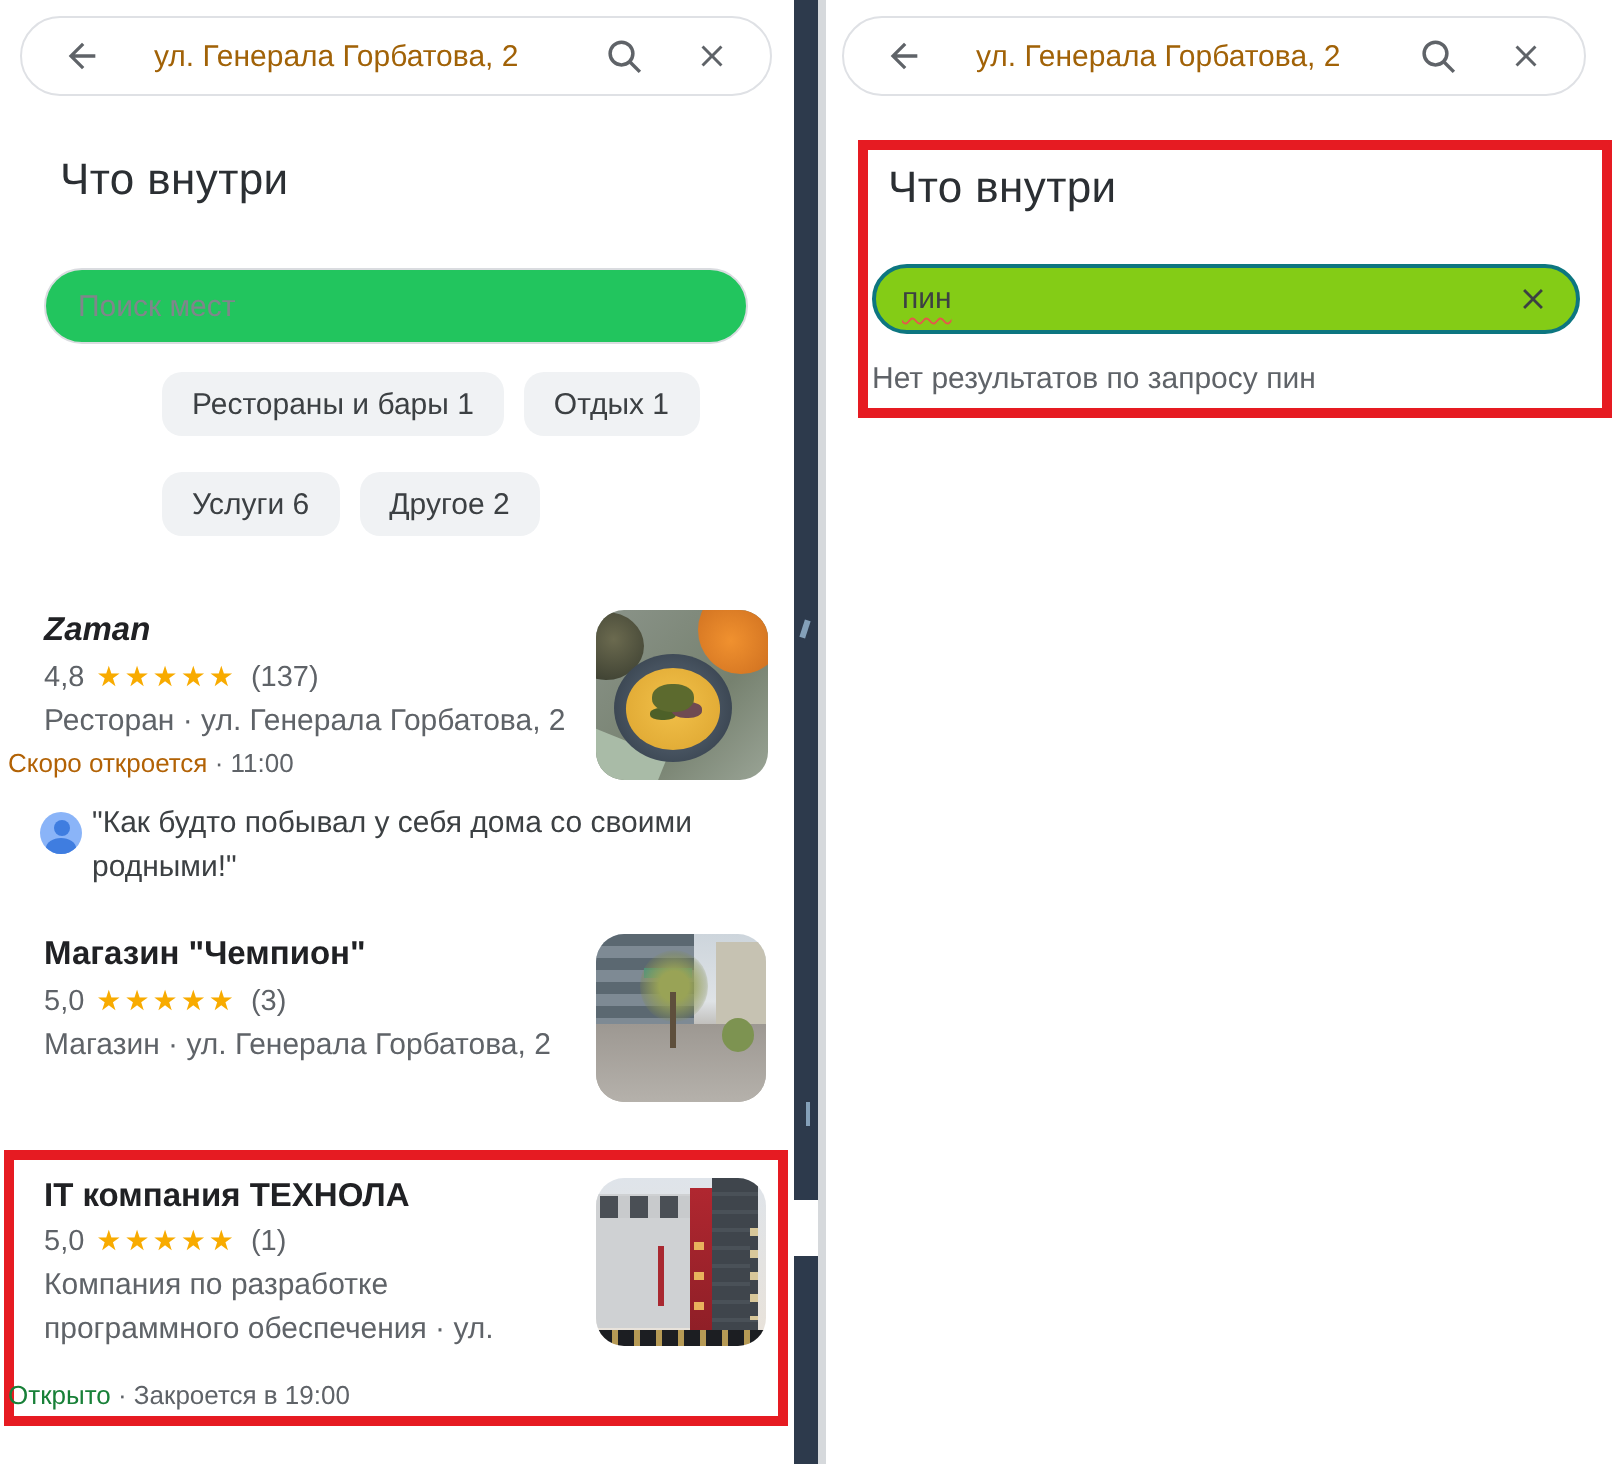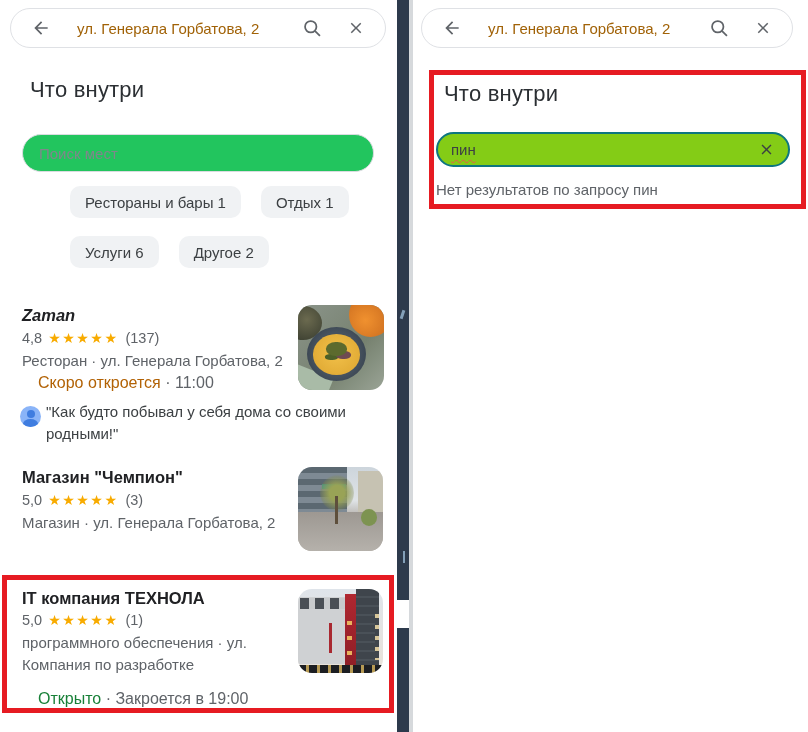--- a/index.html
+++ b/index.html
@@ -22,34 +22,34 @@
 
   
   .section-heading { position:absolute; font-size:22px; color:#2b2f33; letter-spacing:.2px; }
   .place-search {
     position:absolute; left:22px; top:134px; width:352px; height:38px;
     border:1px solid #dadce0; border-radius:20px; padding:0 16px;
     font-size:15px; color:#3c4043; font-family:inherit; outline:none; background:#22c55e;
   }
   .place-search::placeholder { color:#80868b; }
 
-  .chip-row { position:absolute; left:22px; display:flex; gap:20px;padding-left:48px; }
+  .chip-row { position:absolute; left:33px; display:flex; gap:10px;padding-left:48px; }
   .chip {
     height:32px; display:flex; align-items:center; padding:0 15px;
     background:#f0f2f4; border-radius:10px; font-size:15px; color:#3c4043;
     white-space:nowrap; cursor:pointer;
   }
 
   
   .l-title { position:absolute; left:22px; font-size:16.5px; font-weight:600; color:#202124; }
   .l-rating { position:absolute; left:22px; display:flex; align-items:center; font-size:14.5px; color:#5f6368; }
   .stars { color:#f8ab00; font-size:14px; letter-spacing:1.5px; margin:0 7px 0 6px; }
   .l-cat { position:absolute; left:22px; font-size:15px; color:#5f6368; white-space:nowrap; }
   .l-cat-multi { position:absolute; left:22px; font-size:15px; color:#5f6368; line-height:22px; }
-  .l-hours { position:absolute; left:38px; font-size:16px; color:#5f6368; white-space:nowrap; }
+  .l-hours { position:absolute; left:4px; font-size:13px; color:#5f6368; white-space:nowrap; }
   .status-warm { color:#b26205; }
   .status-open { color:#188038; }
 
   .thumb { position:absolute; left:298px; width:86px; height:85px; border-radius:14px; overflow:hidden; cursor:pointer; }
   .thumb > div { position:absolute; }
 
   
   .avatar {
     position:absolute; left:20px; top:406px; width:21px; height:21px; border-radius:50%;
     background:#8ab4f8; overflow:hidden;
@@ -173,22 +173,22 @@
   <div class="red-box" style="left:2px;top:575px;width:392px;height:138px;"></div>
 
   <div>
     <div class="l-title" style="top:589px;">IT компания ТЕХНОЛА</div>
     <div class="l-rating" style="top:612px;">
       <span>5,0</span>
       <span class="stars">★★★★★</span>
       <span>(1)</span>
     </div>
     <div class="l-cat-multi" style="top:632px;">
+      <div>Компания по разработке</div>
       <div>программного обеспечения · ул.</div>
-      <div>Компания по разработке</div>
     </div>
     <div class="l-hours" style="top:690px;">
       <span class="status-open">Открыто</span><span> · Закроется в 19:00</span>
     </div>
 
     <div class="thumb" style="top:589px;height:84px;width:85px;">
       <div style="inset:0;background:linear-gradient(180deg,#dfe4ea,#e9e2d9);"></div>
       <div style="left:0;top:9%;width:56%;height:80%;background:#cfd1d3;"></div>
       <div style="left:2%;top:11%;width:54%;height:13%;background:repeating-linear-gradient(90deg,#4a4f55 0 9px,#c8cacc 9px 15px);"></div>
       <div style="left:37%;top:40%;width:3.5%;height:36%;background:#a92830;"></div>

